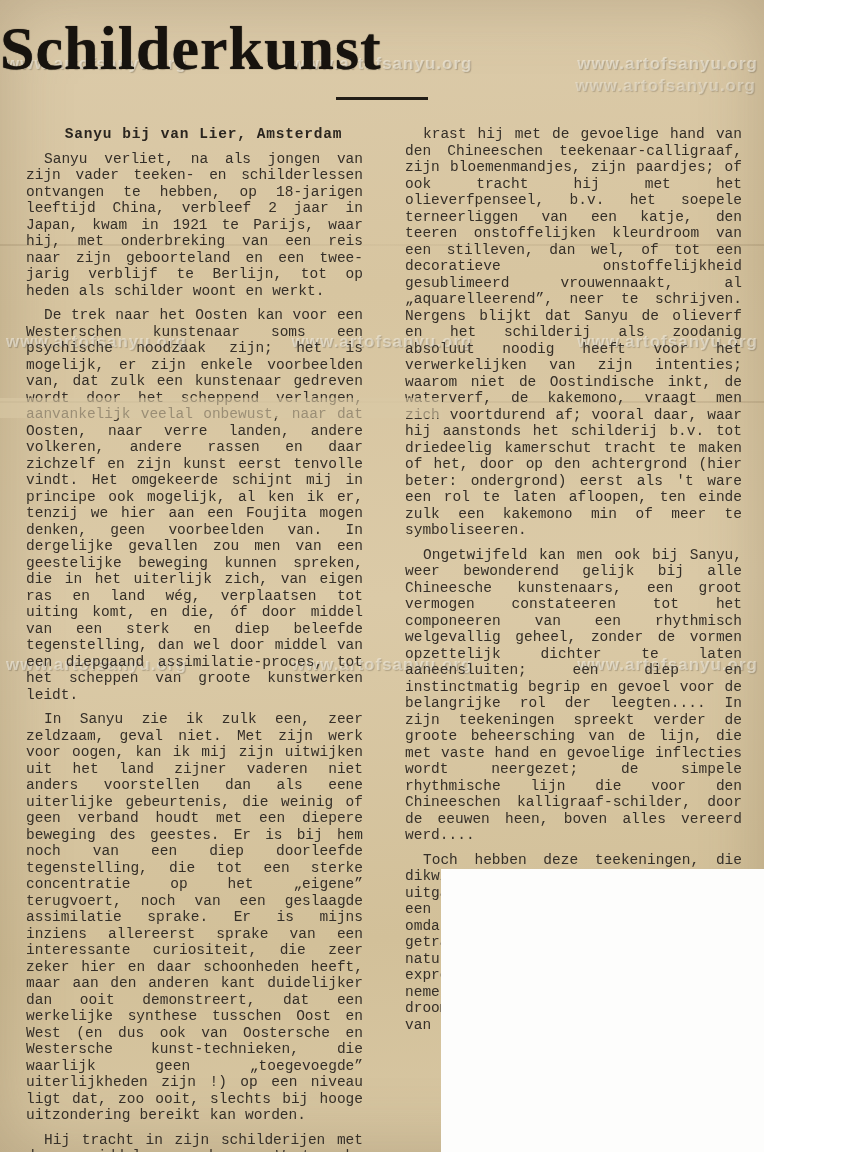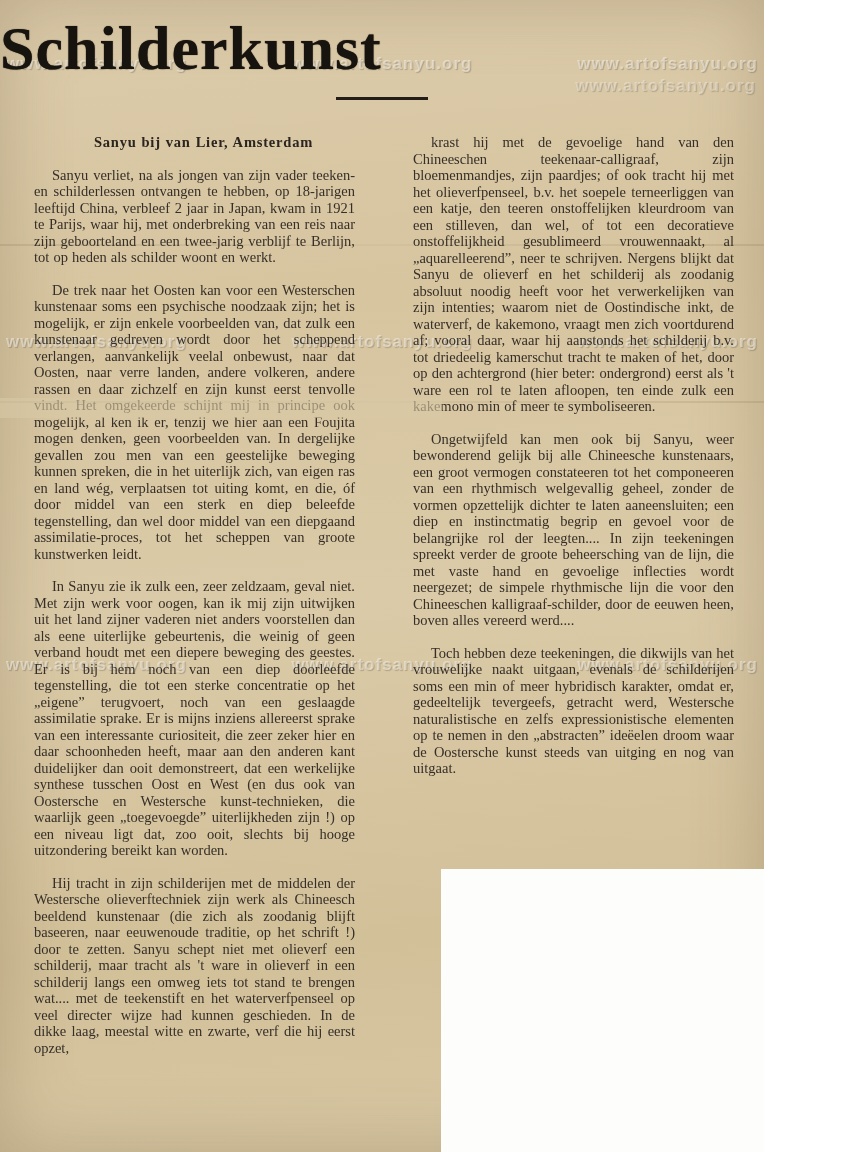--- a/index.html
+++ b/index.html
@@ -44,21 +44,21 @@
     font-family:"Liberation Serif", serif; font-weight:bold;
     font-size:62px; line-height:64px; letter-spacing:1px; color:#17130e;
     text-shadow:0 0 1px rgba(20,15,10,0.8);
   }
   .divider { width:92px; height:3px; background:#221d16; margin:17px auto 12px; }
   .columns { display:flex; gap:26px; padding:6px 14px 0 18px; }
   .col {
     flex:1; color:#352f28; font-size:14.5px; line-height:16.5px;
     text-align:justify; word-spacing:0.5px;
   }
-  .col p { margin:16px; text-indent:18px; }
+  .col p { margin:8px; text-indent:18px;font-family:Liberation Mono, monospace; }
   .subtitle {
     margin:0 0 5px; text-align:center; font-weight:bold; font-size:14.5px;
     letter-spacing:0.8px; color:#2a251f; text-indent:0;
   }
 </style>
 </head>
 <body>
 
 <div class="page">
 

